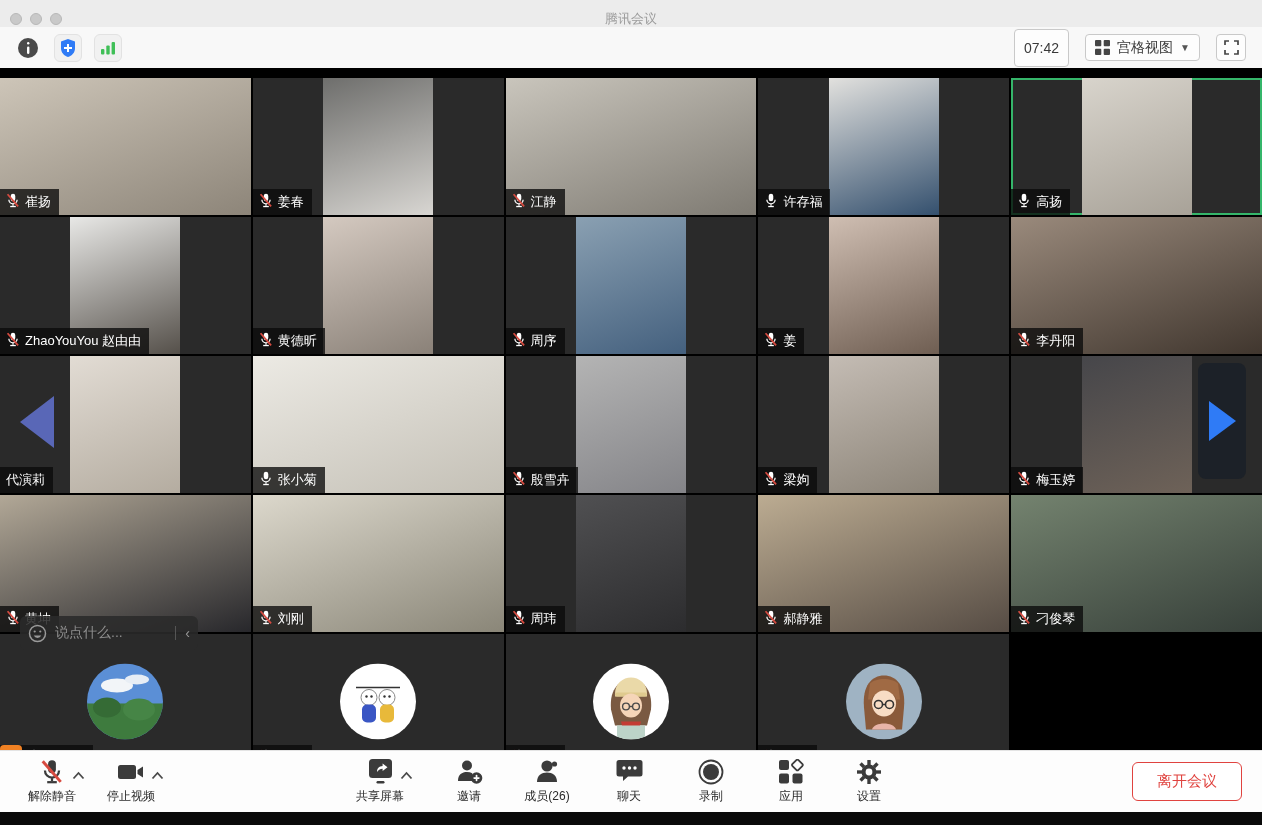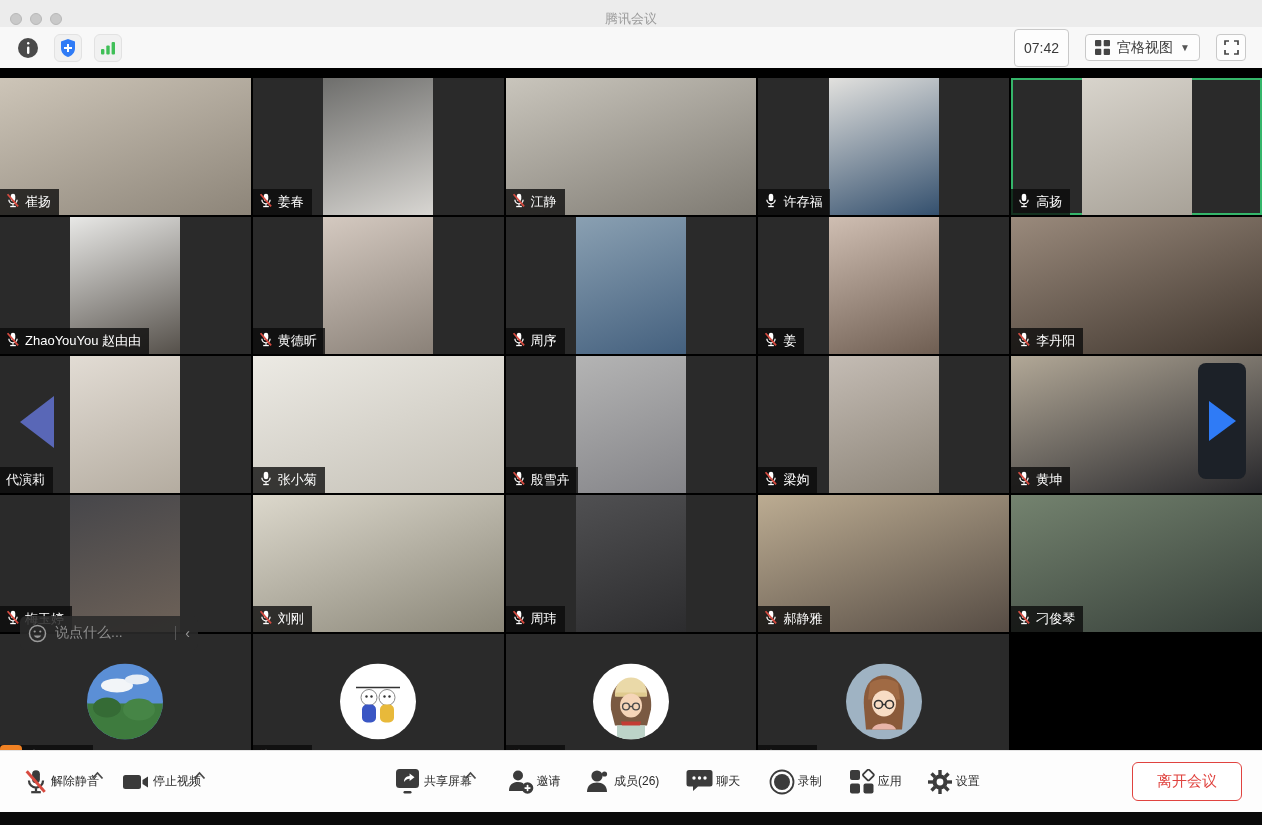--- a/index.html
+++ b/index.html
@@ -70,21 +70,21 @@
     background:rgba(42,42,42,0.88); border-radius:6px; display:flex;
     align-items:center; padding:0 8px; gap:8px; }
   .chat-placeholder { color:#8d8d8d; font-size:14px; flex:1; }
   .chat-collapse { color:#9a9a9a; font-size:14px; border-left:1px solid #555;
     padding-left:9px; line-height:1; }
 
   
   .bottombar { position:absolute; left:0; right:0; bottom:13px; height:62px;
     background:#fdfdfd; border-top:1px solid #e4e4e4; display:flex;
     align-items:center; }
-  .tb-item { display:flex; flex-direction:row; align-items:center;
+  .tb-item { display:flex; flex-direction:column; align-items:center;
     justify-content:center; gap:3px; min-width:56px; }
   .tb-item .lbl { font-size:12px; color:#2b2b2b; }
   .tb-caret { margin:0 0 14px -8px; }
   .leave-btn { margin-left:auto; margin-right:20px; border:1px solid #e0433f;
     color:#e0433f; background:#fff; border-radius:6px; font-size:15px;
     padding:9px 24px; font-family:inherit; }
   #m-unmute { margin-left:24px; }
   #m-stop-video { margin-left:18px; }
   #m-share-screen { margin-left:188px; }
   #m-invite { margin-left:28px; }
@@ -352,47 +352,47 @@
   <path d="M3.3 7.6 a4.7 4.7 0 0 0 9.4 0" fill="none" stroke="#fff" stroke-width="1.5"></path>
   <line x1="8" y1="12.7" x2="8" y2="14.6" stroke="#fff" stroke-width="1.5"></line>
   <line x1="4.8" y1="15.4" x2="11.2" y2="15.4" stroke="#fff" stroke-width="1.5"></line>
   <line x1="1.8" y1="1.4" x2="13.8" y2="15.2" stroke="#d84b40" stroke-width="2"></line>
             </svg>
           </span>
           <span>梁姁</span>
         </div>
       </div>
       <div class="tile">
+        <div class="vid-pillar" style="background:linear-gradient(160deg, #46464a 0%, #6e6258 100%)"></div>
+        <div class="namebar">
+          <span style="display:flex">
+            <svg width="14" height="14.98" viewBox="0 0 16 17">
+  <rect x="5.4" y="0.8" width="5.2" height="8.6" rx="2.6" fill="#fff"></rect>
+  <path d="M3.3 7.6 a4.7 4.7 0 0 0 9.4 0" fill="none" stroke="#fff" stroke-width="1.5"></path>
+  <line x1="8" y1="12.7" x2="8" y2="14.6" stroke="#fff" stroke-width="1.5"></line>
+  <line x1="4.8" y1="15.4" x2="11.2" y2="15.4" stroke="#fff" stroke-width="1.5"></line>
+  <line x1="1.8" y1="1.4" x2="13.8" y2="15.2" stroke="#d84b40" stroke-width="2"></line>
+            </svg>
+          </span>
+          <span>梅玉婷</span>
+        </div>
+      </div>
+      <div class="tile">
         <div class="vid-fill" style="background:linear-gradient(160deg, #b2a897 0%, #27272b 100%)"></div>
         <div class="namebar">
           <span style="display:flex">
             <svg width="14" height="14.98" viewBox="0 0 16 17">
   <rect x="5.4" y="0.8" width="5.2" height="8.6" rx="2.6" fill="#fff"></rect>
   <path d="M3.3 7.6 a4.7 4.7 0 0 0 9.4 0" fill="none" stroke="#fff" stroke-width="1.5"></path>
   <line x1="8" y1="12.7" x2="8" y2="14.6" stroke="#fff" stroke-width="1.5"></line>
   <line x1="4.8" y1="15.4" x2="11.2" y2="15.4" stroke="#fff" stroke-width="1.5"></line>
   <line x1="1.8" y1="1.4" x2="13.8" y2="15.2" stroke="#d84b40" stroke-width="2"></line>
             </svg>
           </span>
           <span>黄坤</span>
-        </div>
-      </div>
-      <div class="tile">
-        <div class="vid-pillar" style="background:linear-gradient(160deg, #46464a 0%, #6e6258 100%)"></div>
-        <div class="namebar">
-          <span style="display:flex">
-            <svg width="14" height="14.98" viewBox="0 0 16 17">
-  <rect x="5.4" y="0.8" width="5.2" height="8.6" rx="2.6" fill="#fff"></rect>
-  <path d="M3.3 7.6 a4.7 4.7 0 0 0 9.4 0" fill="none" stroke="#fff" stroke-width="1.5"></path>
-  <line x1="8" y1="12.7" x2="8" y2="14.6" stroke="#fff" stroke-width="1.5"></line>
-  <line x1="4.8" y1="15.4" x2="11.2" y2="15.4" stroke="#fff" stroke-width="1.5"></line>
-  <line x1="1.8" y1="1.4" x2="13.8" y2="15.2" stroke="#d84b40" stroke-width="2"></line>
-            </svg>
-          </span>
-          <span>梅玉婷</span>
         </div>
       </div>
       <div class="tile">
         <div class="vid-fill" style="background:linear-gradient(160deg, #dcd8cc 0%, #8a8678 100%)"></div>
         <div class="namebar">
           <span style="display:flex">
             <svg width="14" height="14.98" viewBox="0 0 16 17">
   <rect x="5.4" y="0.8" width="5.2" height="8.6" rx="2.6" fill="#fff"></rect>
   <path d="M3.3 7.6 a4.7 4.7 0 0 0 9.4 0" fill="none" stroke="#fff" stroke-width="1.5"></path>
   <line x1="8" y1="12.7" x2="8" y2="14.6" stroke="#fff" stroke-width="1.5"></line>

